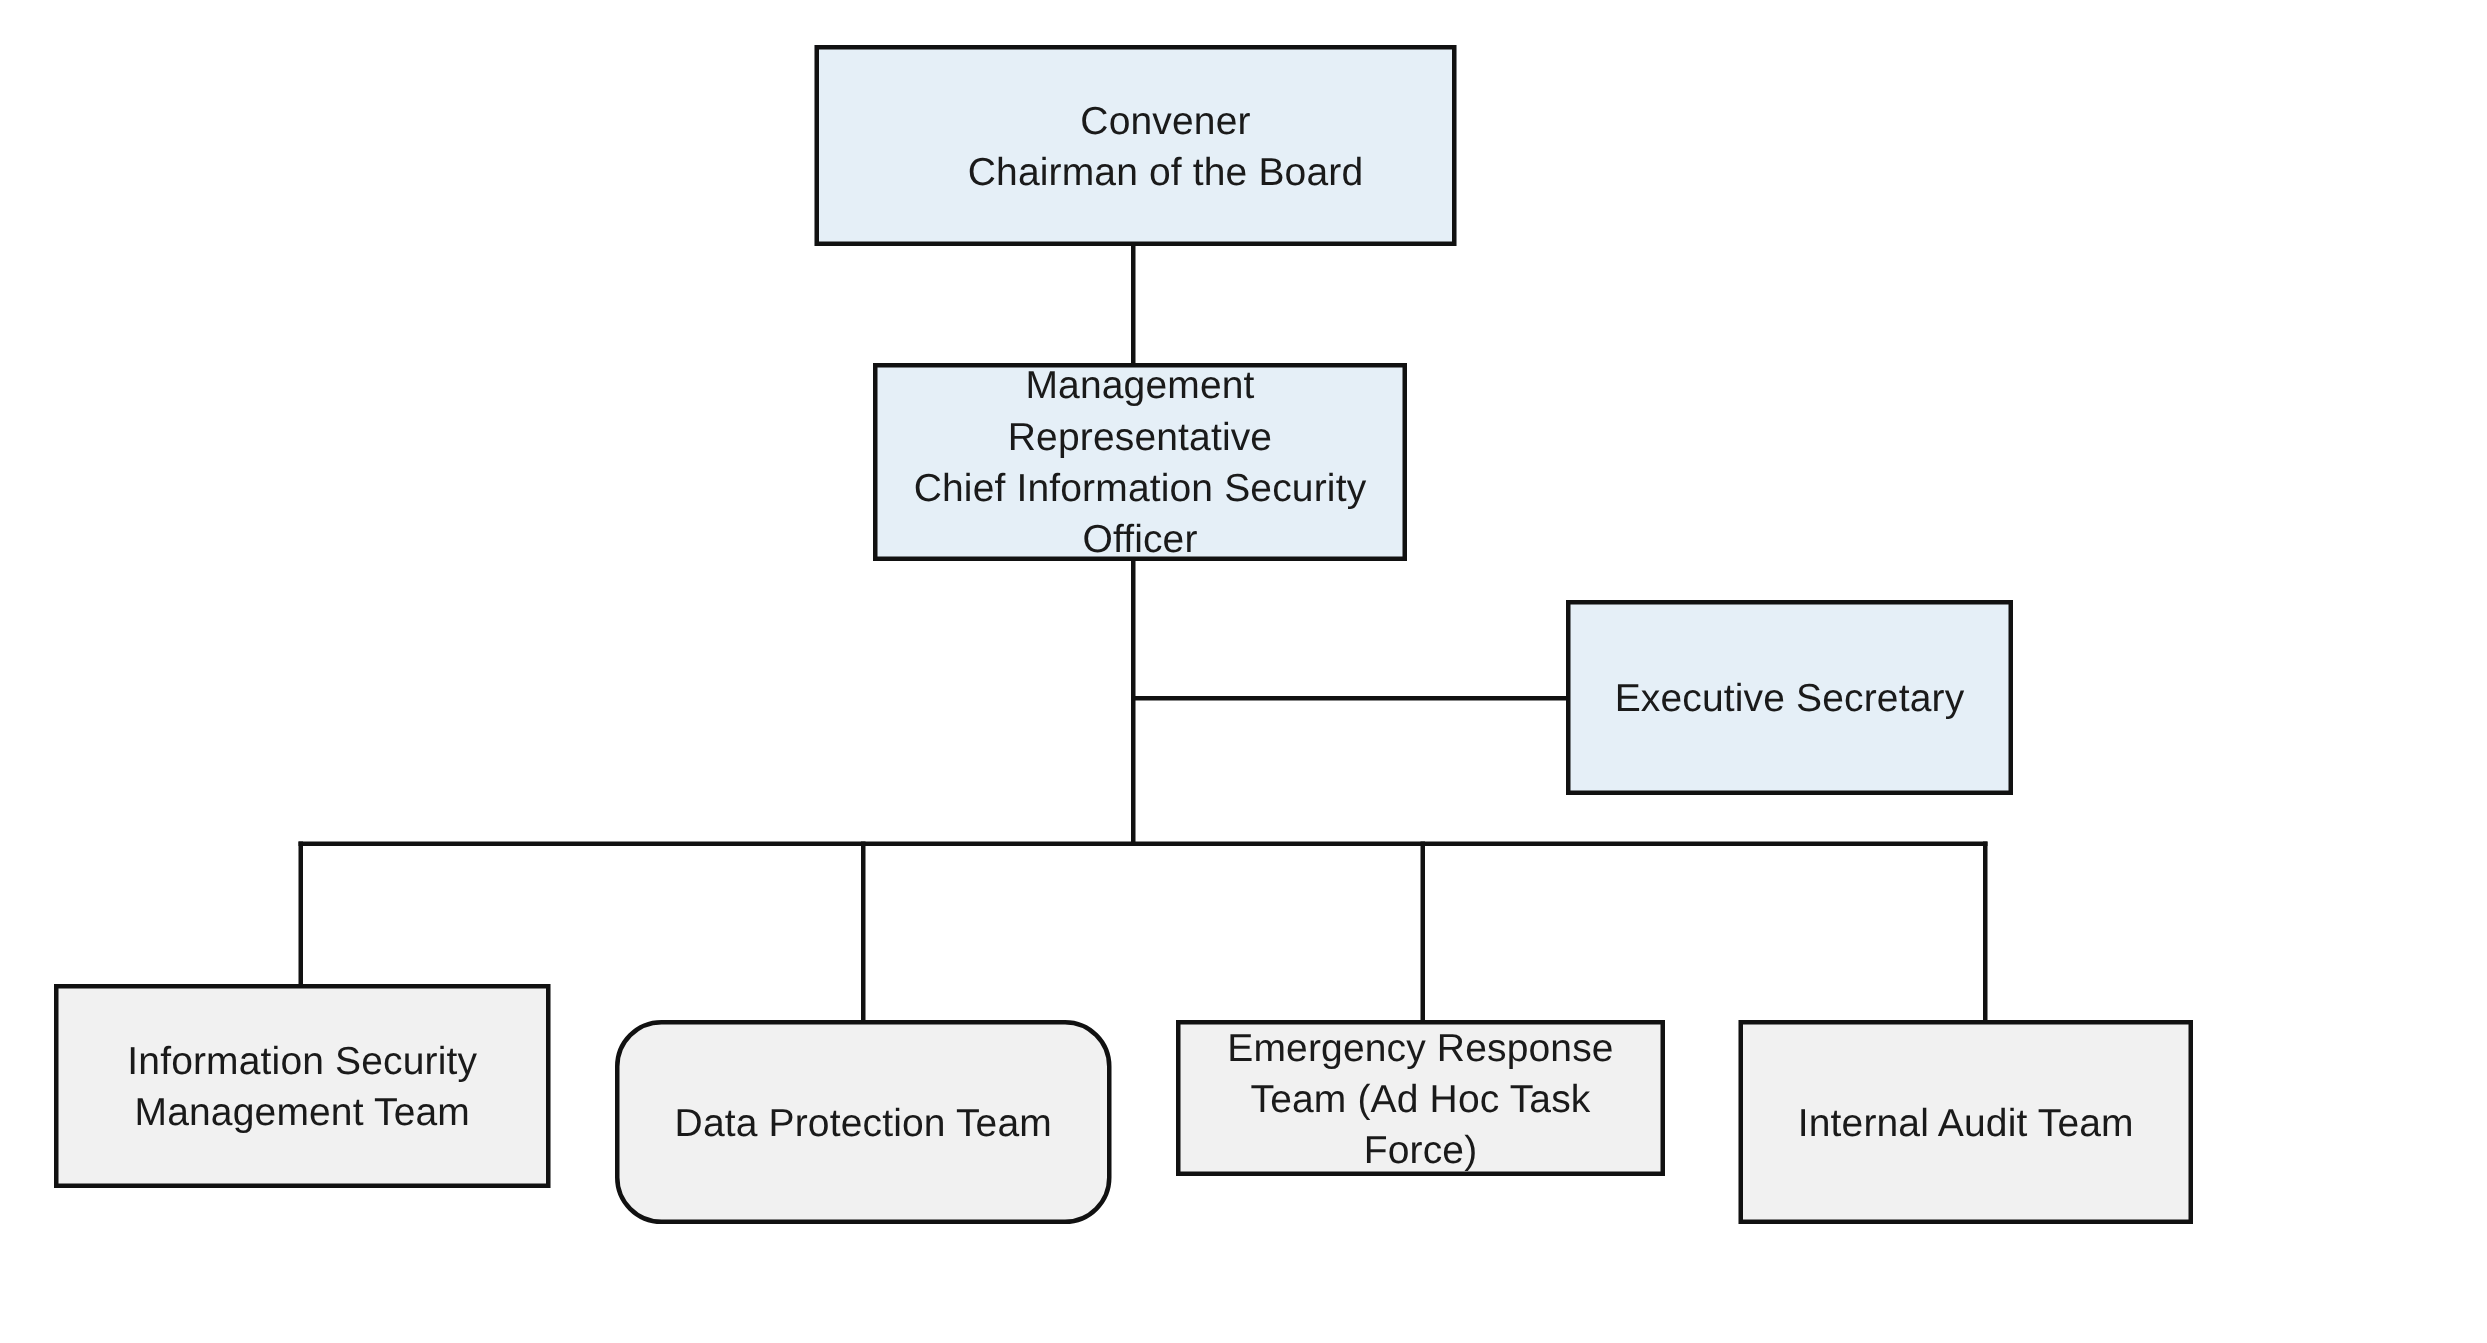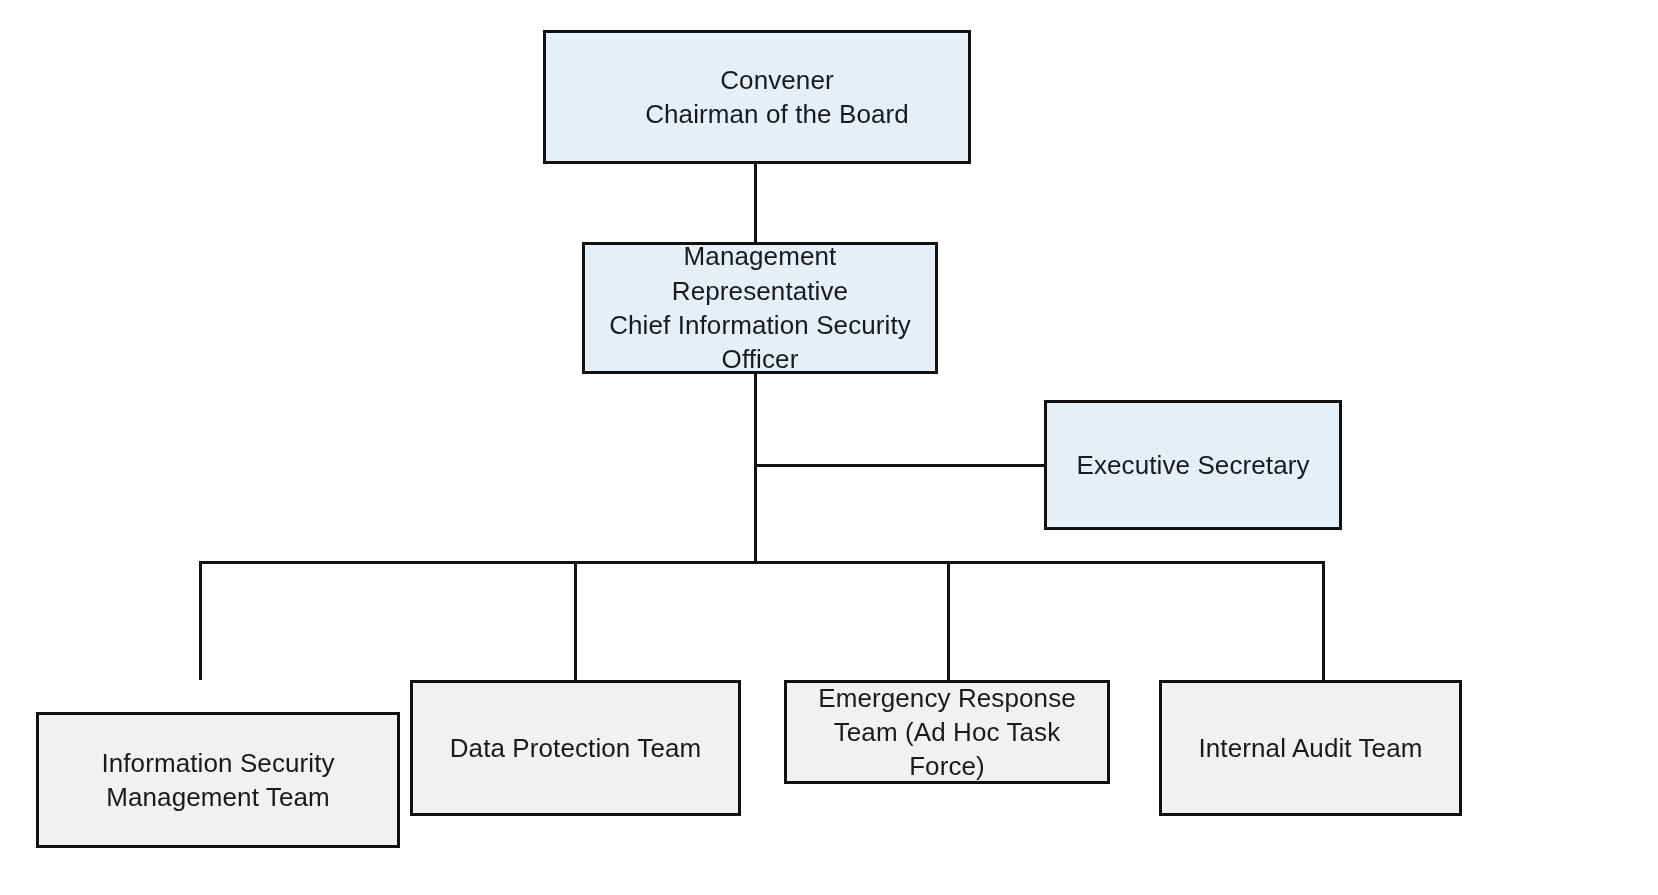--- a/index.html
+++ b/index.html
@@ -74,26 +74,26 @@
 
   <div class="node blue" style="left:542px; top:242px; width:356px; height:132px;margin-left:40px;">
     <span class="node-label">Management Representative
 Chief Information Security Officer</span>
   </div>
 
   <div class="node blue" style="left:1044px; top:400px; width:298px; height:130px;">
     <span class="node-label">Executive Secretary</span>
   </div>
 
-  <div class="node gray" style="left:36px; top:712px; width:364px; height:136px;">
+  <div class="node gray" style="left:36px; top:656px; width:331px; height:136px;">
     <span class="node-label">Information Security
 Management Team</span>
   </div>
 
-  <div class="node gray" style="left:410px; top:680px; width:331px; height:136px;">
+  <div class="node gray" style="left:410px; top:680px; width:331px; height:136px;border-radius:31px;">
     <span class="node-label">Data Protection Team</span>
   </div>
 
   <div class="node gray" style="left:784px; top:680px; width:326px; height:104px;">
     <span class="node-label">Emergency Response
 Team (Ad Hoc Task Force)</span>
   </div>
 
   <div class="node gray" style="left:1159px; top:680px; width:303px; height:136px;">
     <span class="node-label">Internal Audit Team</span>

